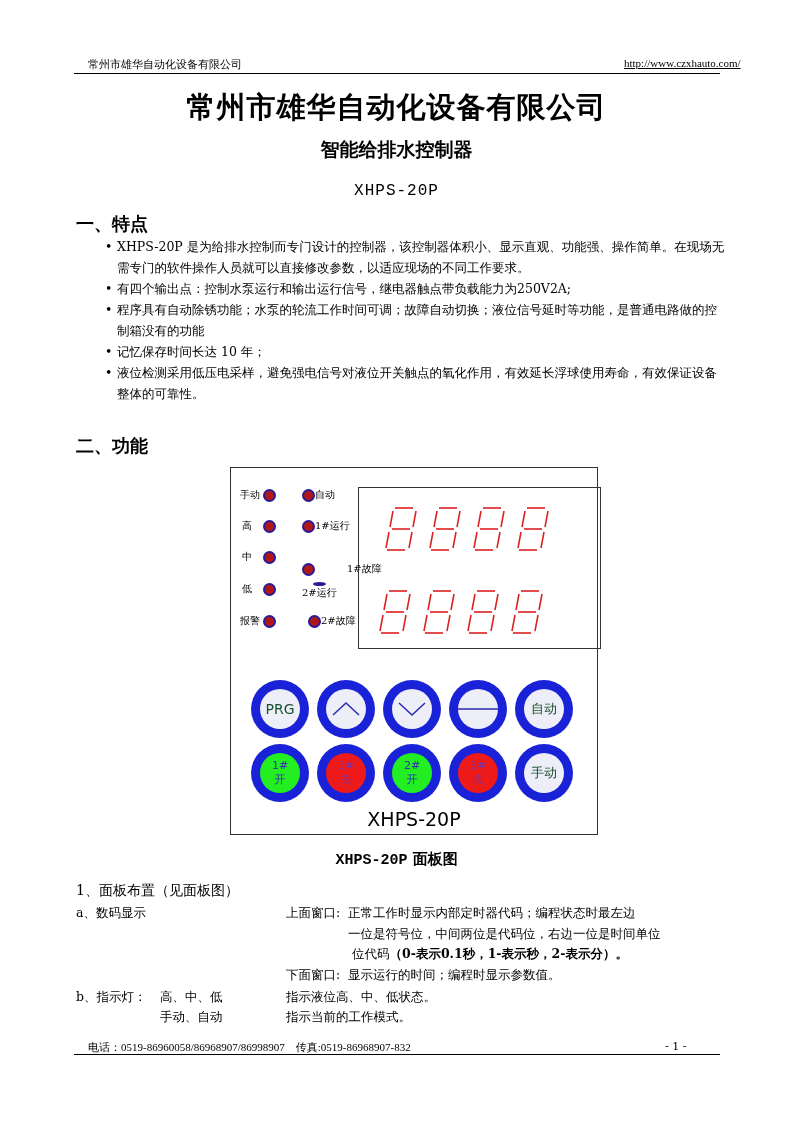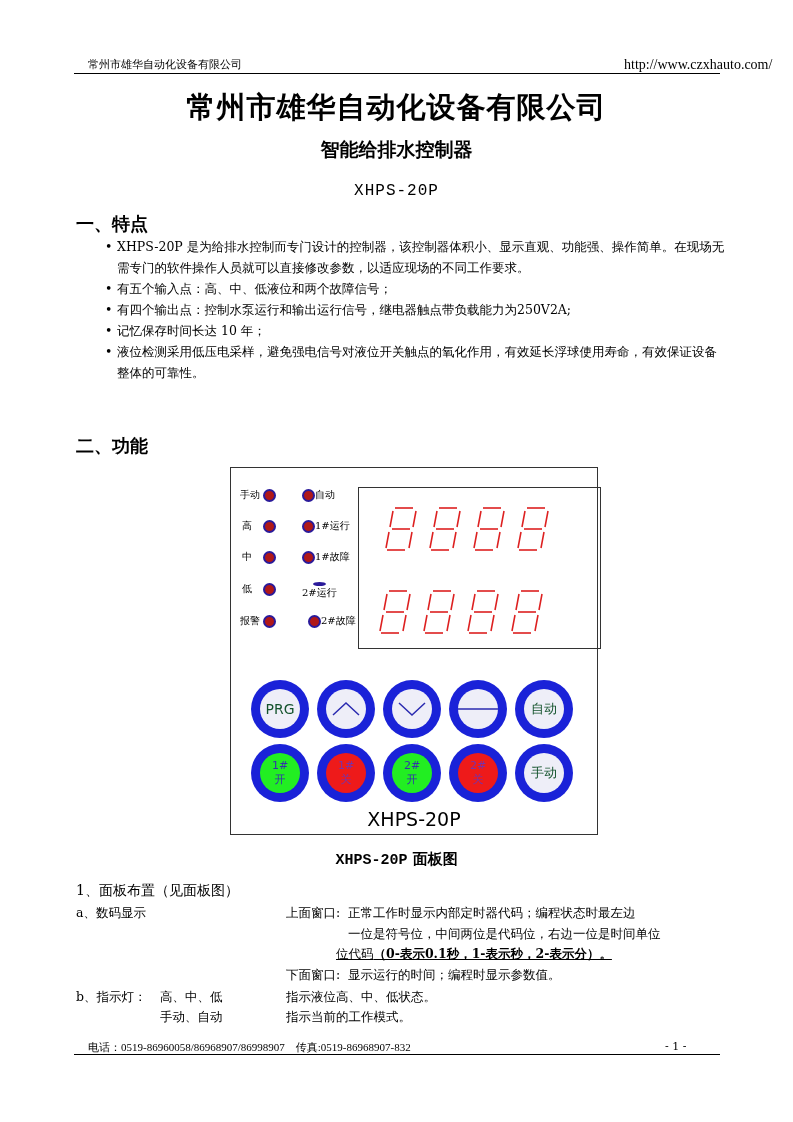--- a/index.html
+++ b/index.html
@@ -1,19 +1,19 @@
 <!DOCTYPE html>
 <html><head>
 <meta charset="utf-8">
 <style>
   * { margin:0; padding:0; box-sizing:border-box; }
   body { width:793px; height:1122px; background:#fff; position:relative; font-family:"DejaVu Serif","Liberation Serif",serif; color:#000; overflow:hidden; }
   .abs { position:absolute; }
   .hdr-left { left:88px; top:57px; font-size:11px; }
-  .hdr-right { left:580px; top:57px; font-size:14px; font-family:"Liberation Serif",serif;padding-left:44px; }
+  .hdr-right { left:580px; top:57px; font-size:11px; text-decoration:underline; font-family:"Liberation Serif",serif;padding-left:44px; }
   .hdr-line { left:74px; top:73px; width:646px; height:1px; background:#000; }
   .title { left:0; width:793px; top:88px; text-align:center; font-size:29px; font-weight:bold; font-family:"DejaVu Sans",sans-serif; letter-spacing:1px; }
   .subtitle { left:0; width:793px; top:137px; text-align:center; font-size:19px; font-weight:bold; font-family:"DejaVu Sans",sans-serif; }
   .model { left:0; width:793px; top:182px; text-align:center; font-size:16px; font-family:"Liberation Mono",monospace; letter-spacing:1px; }
   .h1 { left:76px; font-size:18px; font-weight:bold; font-family:Liberation Serif, serif; }
   .bullets { left:105px; top:236px; width:620px; font-size:12.5px; line-height:21px; }
   .bullets li { list-style:none; position:relative; padding-left:12px; }
   .bullets li::before { content:"•"; position:absolute; left:0; top:0; }
   .panel { left:230px; top:467px; width:368px; height:368px; border:1.5px solid #333; }
   .led-row { position:absolute; height:14px; font-size:10px; display:flex; align-items:center; }
@@ -39,22 +39,22 @@
 <div class="abs hdr-right">http://www.czxhauto.com/</div>
 <div class="abs hdr-line"></div>
 
 <div class="abs title">常州市雄华自动化设备有限公司</div>
 <div class="abs subtitle">智能给排水控制器</div>
 <div class="abs model">XHPS-20P</div>
 
 <div class="abs h1" style="top:212px;">一、特点</div>
 <ul class="abs bullets">
   <li>XHPS-20P 是为给排水控制而专门设计的控制器，该控制器体积小、显示直观、功能强、操作简单。在现场无需专门的软件操作人员就可以直接修改参数，以适应现场的不同工作要求。</li>
-  <li>有五个输入点：高、中、低液位和两个故障信号；</li>
   <li>有四个输出点：控制水泵运行和输出运行信号，继电器触点带负载能力为250V2A;</li>
+  <li>程序具有自动除锈功能；水泵的轮流工作时间可调；故障自动切换；液位信号延时等功能，是普通电路做的控制箱没有的功能</li>
   <li>记忆保存时间长达 10 年；</li>
   <li>液位检测采用低压电采样，避免强电信号对液位开关触点的氧化作用，有效延长浮球使用寿命，有效保证设备整体的可靠性。</li>
 </ul>
 
 <div class="abs h1" style="top:434px;">二、功能</div>
 
 <div class="abs panel">
 
   <div class="led-row" style="left:3px;top:20px;">
       <span style="width:26px;text-align:right;margin-right:3px">手动</span>
@@ -78,21 +78,21 @@
     </div>
 
   <div class="led-row" style="left:71px;top:20px;">
       <span class="led"></span>
       <span>自动</span>
     </div>
   <div class="led-row" style="left:71px;top:51px;">
       <span class="led"></span>
       <span>1#运行</span>
     </div>
-  <div class="led-row" style="left:71px;top:82px;">
+  <div class="led-row" style="left:71px;top:94px;gap:32px;">
       <span class="led"></span>
       <span>1#故障</span>
     </div>
   <div class="led-row" style="left:71px;top:114px;flex-direction:column;">
       <span class="led"></span>
       <span>2#运行</span>
     </div>
   <div class="led-row" style="left:71px;top:146px;padding-left:6px;">
       <span class="led"></span>
       <span>2#故障</span>
@@ -183,21 +183,21 @@
 
 <div class="abs caption">
   <span class="m">XHPS-20P</span>&nbsp;<b>面板图</b>
 </div>
 
 <div class="abs sec" style="left:76px;top:882px;font-size:14px;">1、面板布置（见面板图）</div>
 <div class="abs sec" style="left:76px;top:905px;">a、数码显示</div>
 <div class="abs sec" style="left:286px;top:905px;">上面窗口:</div>
 <div class="abs sec" style="left:348px;top:905px;">正常工作时显示内部定时器代码；编程状态时最左边</div>
 <div class="abs sec" style="left:348px;top:926px;">一位是符号位，中间两位是代码位，右边一位是时间单位</div>
-<div class="abs sec" style="left:336px;top:946px;text-decoration:underline;"><span>位代码</span><b>（0-表示0.1秒，1-表示秒，2-表示分）。</b></div>
+<div class="abs sec" style="left:352px;top:946px;"><span>位代码</span><b>（0-表示0.1秒，1-表示秒，2-表示分）。</b></div>
 <div class="abs sec" style="left:286px;top:967px;">下面窗口:</div>
 <div class="abs sec" style="left:348px;top:967px;">显示运行的时间；编程时显示参数值。</div>
 <div class="abs sec" style="left:76px;top:989px;">b、指示灯：</div>
 <div class="abs sec" style="left:160px;top:989px;">高、中、低</div>
 <div class="abs sec" style="left:286px;top:989px;">指示液位高、中、低状态。</div>
 <div class="abs sec" style="left:160px;top:1009px;">手动、自动</div>
 <div class="abs sec" style="left:286px;top:1009px;">指示当前的工作模式。</div>
 
 <div class="abs footer-left">电话：0519-86960058/86968907/86998907　传真:0519-86968907-832</div>
 <div class="abs footer-right">- 1 -</div>

